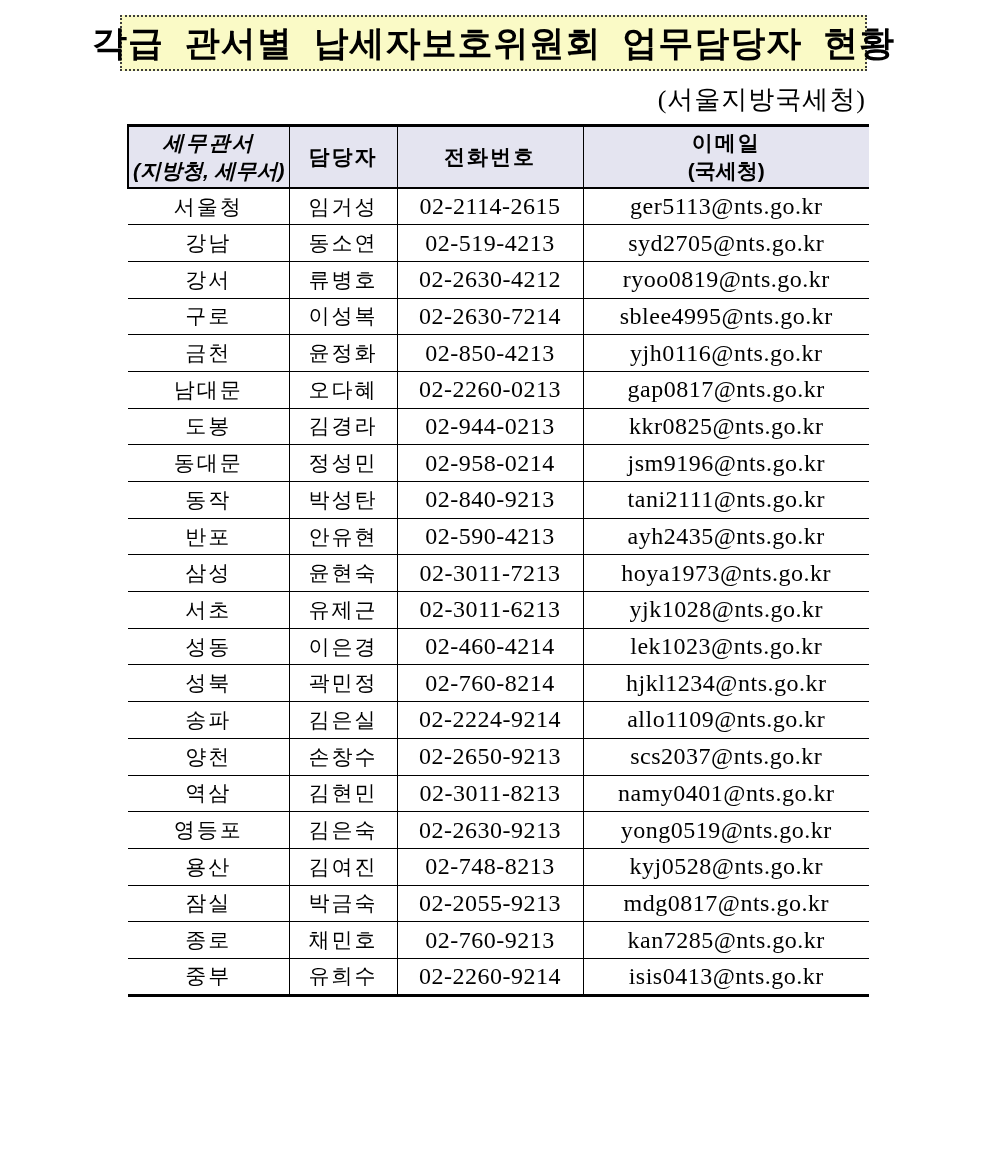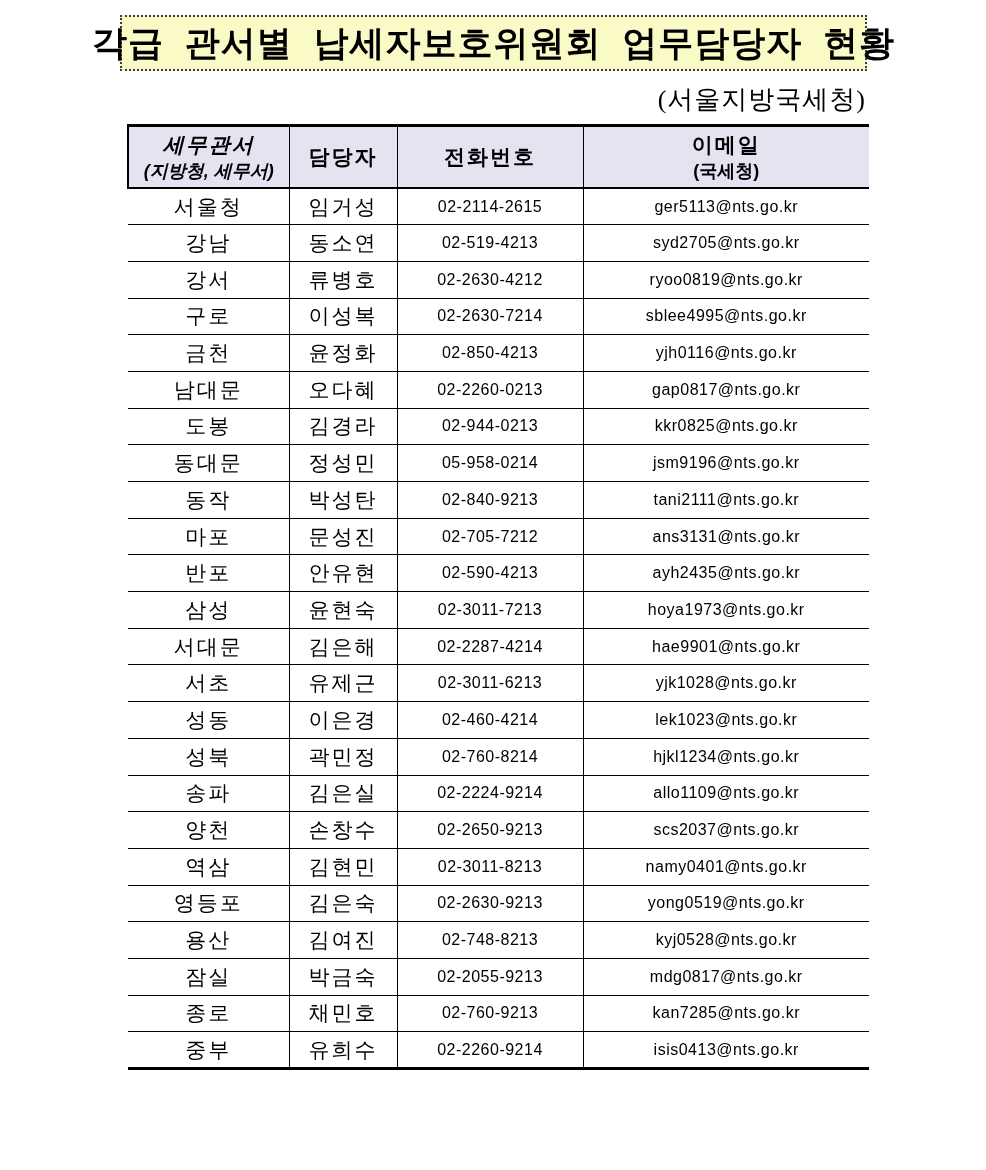--- a/index.html
+++ b/index.html
@@ -50,36 +50,36 @@
     font-weight:bold;
     font-size:21px;
     letter-spacing:2px;
     text-align:center;vertical-align:middle;
     padding:0;
   }
   thead th.h0{border-left:2px solid #000;font-style:italic;}
   thead th.h0,thead th.h1,thead th.h2{border-right:1px solid #000;}
   thead .sub{
     display:block;
-    font-size:18px;
+    font-size:21px;
     letter-spacing:0;
   }
   tbody td{
     height:36.7px;
     box-sizing:border-box;
     border-bottom:1px solid #000;
     text-align:center;vertical-align:middle;
     padding:0;
     font-size:21px;
     letter-spacing:2px;
   }
   tbody td.c0,tbody td.c1{font-family:Liberation Serif, serif;}
   tbody td.c2,tbody td.c3{
-    font-family:Liberation Sans, sans-serif;
-    font-size:16px;
+    font-family:Liberation Serif, serif;
+    font-size:24px;
     letter-spacing:0.5px;
   }
   tbody td.c0,tbody td.c1,tbody td.c2{border-right:1px solid #000;}
   tbody tr:last-child td{border-bottom:3px solid #000;}
 </style>
 </head>
 <body>
 
 <div class="page">
 
@@ -153,54 +153,42 @@
         </tr>
         <tr>
           <td class="c0">도봉</td>
           <td class="c1">김경라</td>
           <td class="c2">02-944-0213</td>
           <td class="c3">kkr0825@nts.go.kr</td>
         </tr>
         <tr>
           <td class="c0">동대문</td>
           <td class="c1">정성민</td>
-          <td class="c2">05-958-0214</td>
+          <td class="c2">02-958-0214</td>
           <td class="c3">jsm9196@nts.go.kr</td>
         </tr>
         <tr>
           <td class="c0">동작</td>
           <td class="c1">박성탄</td>
           <td class="c2">02-840-9213</td>
           <td class="c3">tani2111@nts.go.kr</td>
         </tr>
         <tr>
-          <td class="c0">마포</td>
-          <td class="c1">문성진</td>
-          <td class="c2">02-705-7212</td>
-          <td class="c3">ans3131@nts.go.kr</td>
-        </tr>
-        <tr>
           <td class="c0">반포</td>
           <td class="c1">안유현</td>
           <td class="c2">02-590-4213</td>
           <td class="c3">ayh2435@nts.go.kr</td>
         </tr>
         <tr>
           <td class="c0">삼성</td>
           <td class="c1">윤현숙</td>
           <td class="c2">02-3011-7213</td>
           <td class="c3">hoya1973@nts.go.kr</td>
         </tr>
         <tr>
-          <td class="c0">서대문</td>
-          <td class="c1">김은해</td>
-          <td class="c2">02-2287-4214</td>
-          <td class="c3">hae9901@nts.go.kr</td>
-        </tr>
-        <tr>
           <td class="c0">서초</td>
           <td class="c1">유제근</td>
           <td class="c2">02-3011-6213</td>
           <td class="c3">yjk1028@nts.go.kr</td>
         </tr>
         <tr>
           <td class="c0">성동</td>
           <td class="c1">이은경</td>
           <td class="c2">02-460-4214</td>
           <td class="c3">lek1023@nts.go.kr</td>

